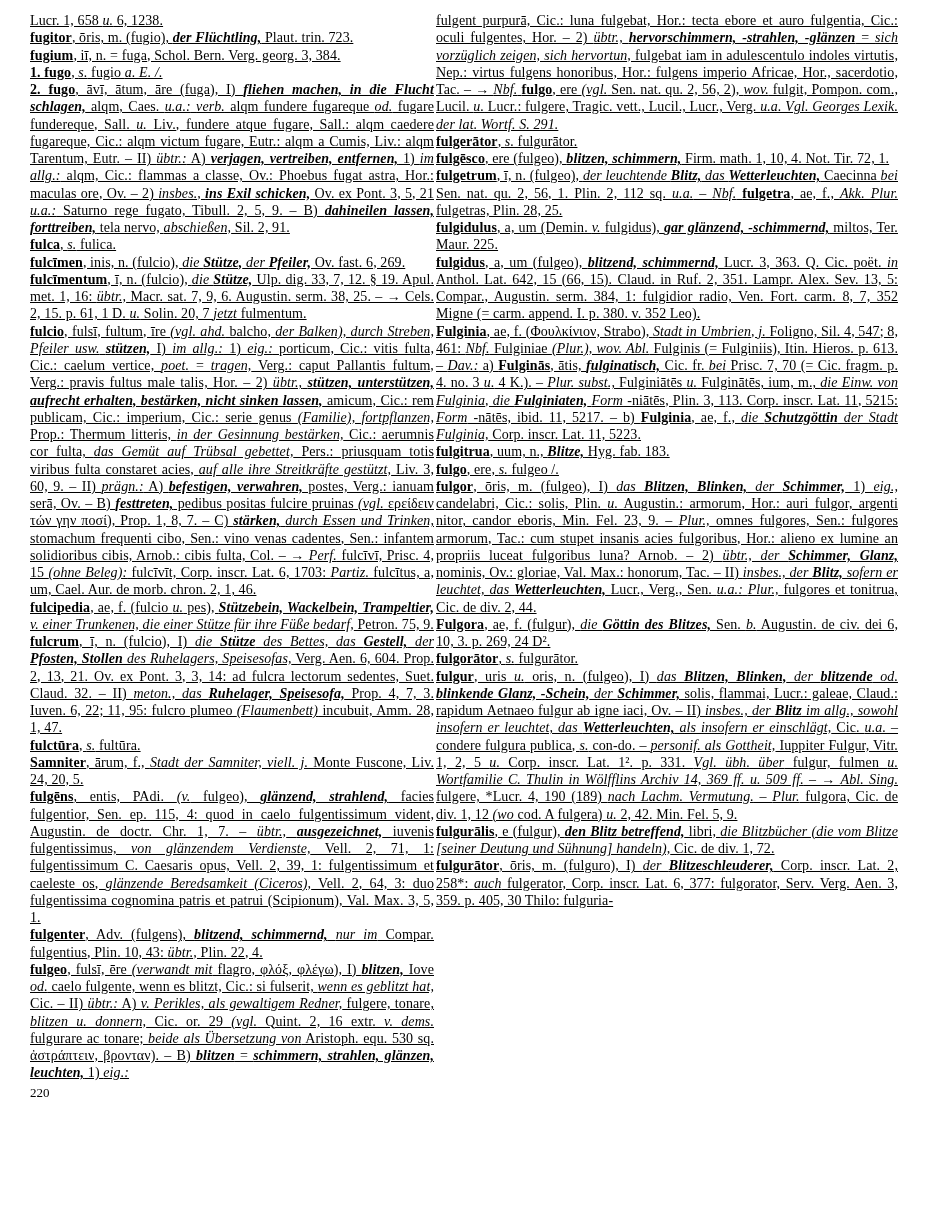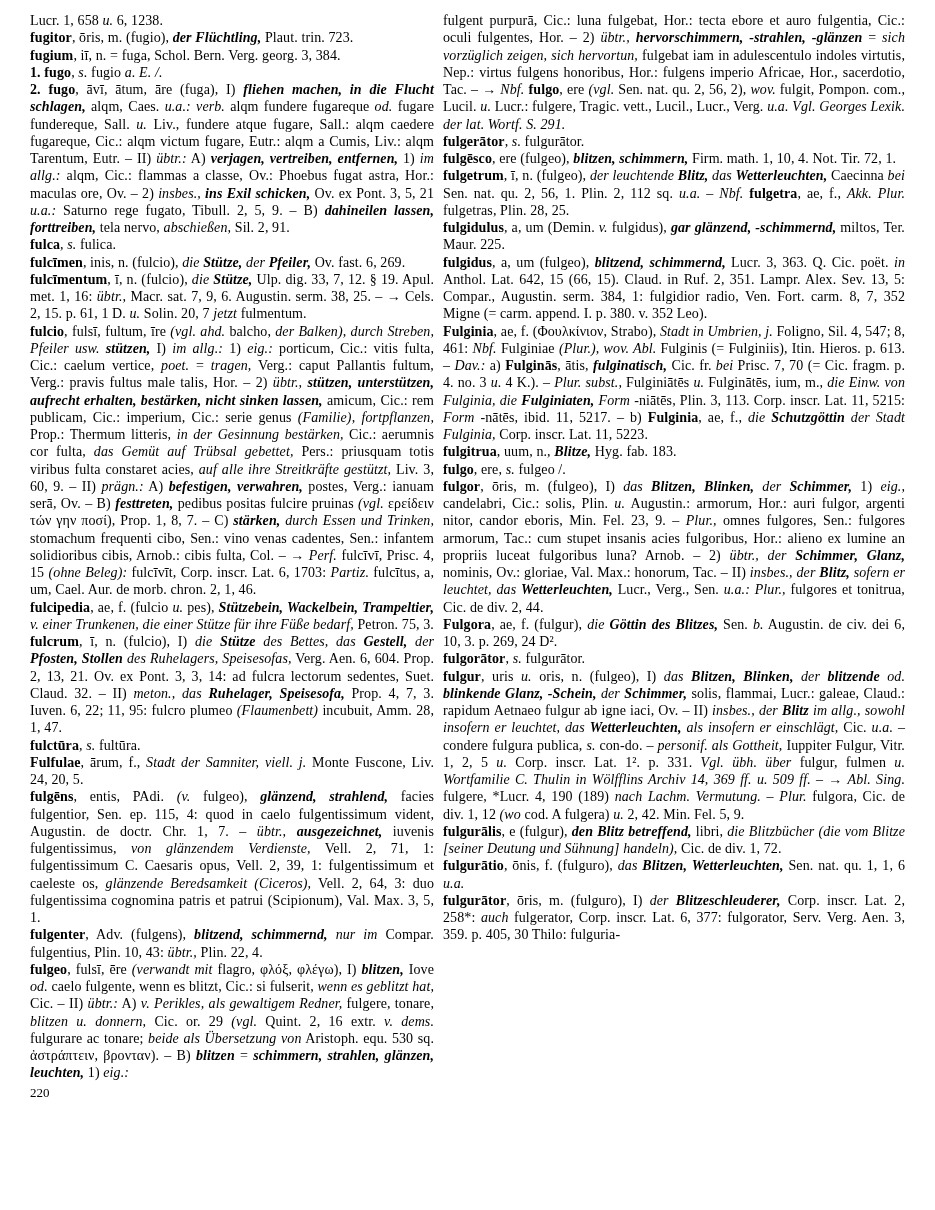--- a/index.html
+++ b/index.html
@@ -12,21 +12,22 @@
     height: 1210px;
     overflow: hidden;
     color: #000000;
     font-family: "Liberation Serif", "DejaVu Serif", serif;
   }
   .page {
     padding: 12px 30px 0 30px;
   }
   .columns {
     display: flex;
-    gap: 9px;
+    gap: 2px;
+    text-decoration: underline;
   }
   .col {
     text-align: justify;
     font-size: 14px;
     line-height: 17.25px;
     letter-spacing: 0.1px;
   }
   .col-left  { width: 404px; }
   .col-right { width: 462px; }
   .entry { margin: 0; }
@@ -48,41 +49,40 @@
     <div class="col col-left">
         <p class="entry"><span>Lucr. 1, 658 </span><span class="seg-i">u.</span><span> 6, 1238.</span></p>
         <p class="entry"><span class="seg-b">fugitor</span><span>, ōris, m. (fugio), </span><span class="seg-bi">der Flüchtling,</span><span> Plaut. trin. 723.</span></p>
         <p class="entry"><span class="seg-b">fugium</span><span>, iī, n. = fuga, Schol. Bern. Verg. georg. 3, 384.</span></p>
         <p class="entry"><span class="seg-b">1. fugo</span><span>, </span><span class="seg-i">s.</span><span> fugio </span><span class="seg-i">a. E. /.</span></p>
         <p class="entry"><span class="seg-b">2. fugo</span><span>, āvī, ātum, āre (fuga), I) </span><span class="seg-bi">fliehen machen, in die Flucht schlagen,</span><span> alqm, Caes. </span><span class="seg-i">u.a.:</span><span> </span><span class="seg-i">verb.</span><span> alqm fundere fugareque </span><span class="seg-i">od.</span><span> fugare fundereque, Sall. </span><span class="seg-i">u.</span><span> Liv., fundere atque fugare, Sall.: alqm caedere fugareque, Cic.: alqm victum fugare, Eutr.: alqm a Cumis, Liv.: alqm Tarentum, Eutr. – II) </span><span class="seg-i">übtr.:</span><span> A) </span><span class="seg-bi">verjagen, vertreiben, entfernen,</span><span> 1) </span><span class="seg-i">im allg.:</span><span> alqm, Cic.: flammas a classe, Ov.: Phoebus fugat astra, Hor.: maculas ore, Ov. – 2) </span><span class="seg-i">insbes.,</span><span> </span><span class="seg-bi">ins Exil schicken,</span><span> Ov. ex Pont. 3, 5, 21 </span><span class="seg-i">u.a.:</span><span> Saturno rege fugato, Tibull. 2, 5, 9. – B) </span><span class="seg-bi">dahineilen lassen, forttreiben,</span><span> tela nervo, </span><span class="seg-i">abschießen,</span><span> Sil. 2, 91.</span></p>
         <p class="entry"><span class="seg-b">fulca</span><span>, </span><span class="seg-i">s.</span><span> fulica.</span></p>
         <p class="entry"><span class="seg-b">fulcīmen</span><span>, inis, n. (fulcio), </span><span class="seg-i">die </span><span class="seg-bi">Stütze,</span><span class="seg-i"> der </span><span class="seg-bi">Pfeiler,</span><span> Ov. fast. 6, 269.</span></p>
         <p class="entry"><span class="seg-b">fulcīmentum</span><span>, ī, n. (fulcio), </span><span class="seg-i">die </span><span class="seg-bi">Stütze,</span><span> Ulp. dig. 33, 7, 12. § 19. Apul. met. 1, 16: </span><span class="seg-i">übtr.,</span><span> Macr. sat. 7, 9, 6. Augustin. serm. 38, 25. – → Cels. 2, 15. p. 61, 1 D. </span><span class="seg-i">u.</span><span> Solin. 20, 7 </span><span class="seg-i">jetzt</span><span> fulmentum.</span></p>
         <p class="entry"><span class="seg-b">fulcio</span><span>, fulsī, fultum, īre </span><span class="seg-i">(vgl. ahd.</span><span> balcho, </span><span class="seg-i">der Balken), durch Streben, Pfeiler usw.</span><span> </span><span class="seg-bi">stützen,</span><span> I) </span><span class="seg-i">im allg.:</span><span> 1) </span><span class="seg-i">eig.:</span><span> porticum, Cic.: vitis fulta, Cic.: caelum vertice, </span><span class="seg-i">poet.</span><span> = </span><span class="seg-i">tragen,</span><span> Verg.: caput Pallantis fultum, Verg.: pravis fultus male talis, Hor. – 2) </span><span class="seg-i">übtr.,</span><span> </span><span class="seg-bi">stützen, unterstützen, aufrecht erhalten, bestärken, nicht sinken lassen,</span><span> amicum, Cic.: rem publicam, Cic.: imperium, Cic.: serie genus </span><span class="seg-i">(Familie), fortpflanzen,</span><span> Prop.: Thermum litteris, </span><span class="seg-i">in der Gesinnung bestärken,</span><span> Cic.: aerumnis cor fulta, </span><span class="seg-i">das Gemüt auf Trübsal gebettet,</span><span> Pers.: priusquam totis viribus fulta constaret acies, </span><span class="seg-i">auf alle ihre Streitkräfte gestützt,</span><span> Liv. 3, 60, 9. – II) </span><span class="seg-i">prägn.:</span><span> A) </span><span class="seg-bi">befestigen, verwahren,</span><span> postes, Verg.: ianuam serā, Ov. – B) </span><span class="seg-bi">festtreten,</span><span> pedibus positas fulcire pruinas </span><span class="seg-i">(vgl.</span><span> ερείδειν τών γην ποσί), Prop. 1, 8, 7. – C) </span><span class="seg-bi">stärken,</span><span> </span><span class="seg-i">durch Essen und Trinken,</span><span> stomachum frequenti cibo, Sen.: vino venas cadentes, Sen.: infantem solidioribus cibis, Arnob.: cibis fulta, Col. – → </span><span class="seg-i">Perf.</span><span> fulcīvī, Prisc. 4, 15 </span><span class="seg-i">(ohne Beleg):</span><span> fulcīvīt, Corp. inscr. Lat. 6, 1703: </span><span class="seg-i">Partiz.</span><span> fulcītus, a, um, Cael. Aur. de morb. chron. 2, 1, 46.</span></p>
-        <p class="entry"><span class="seg-b">fulcipedia</span><span>, ae, f. (fulcio </span><span class="seg-i">u.</span><span> pes), </span><span class="seg-bi">Stützebein, Wackelbein, Trampeltier,</span><span> </span><span class="seg-i">v. einer Trunkenen, die einer Stütze für ihre Füße bedarf,</span><span> Petron. 75, 3.</span></p>
+        <p class="entry"><span class="seg-b">fulcipedia</span><span>, ae, f. (fulcio </span><span class="seg-i">u.</span><span> pes), </span><span class="seg-bi">Stützebein, Wackelbein, Trampeltier,</span><span> </span><span class="seg-i">v. einer Trunkenen, die einer Stütze für ihre Füße bedarf,</span><span> Petron. 75, 9.</span></p>
         <p class="entry"><span class="seg-b">fulcrum</span><span>, ī, n. (fulcio), I) </span><span class="seg-i">die </span><span class="seg-bi">Stütze</span><span class="seg-i"> des Bettes, das </span><span class="seg-bi">Gestell,</span><span class="seg-i"> der </span><span class="seg-bi">Pfosten, Stollen</span><span class="seg-i"> des Ruhelagers, Speisesofas,</span><span> Verg. Aen. 6, 604. Prop. 2, 13, 21. Ov. ex Pont. 3, 3, 14: ad fulcra lectorum sedentes, Suet. Claud. 32. – II) </span><span class="seg-i">meton., das </span><span class="seg-bi">Ruhelager, Speisesofa,</span><span> Prop. 4, 7, 3. Iuven. 6, 22; 11, 95: fulcro plumeo </span><span class="seg-i">(Flaumenbett)</span><span> incubuit, Amm. 28, 1, 47.</span></p>
         <p class="entry"><span class="seg-b">fulctūra</span><span>, </span><span class="seg-i">s.</span><span> fultūra.</span></p>
-        <p class="entry"><span class="seg-b">Fulfulae</span><span>, ārum, f., </span><span class="seg-i">Stadt der Samniter, viell. j.</span><span> Monte Fuscone, Liv. 24, 20, 5.</span></p>
+        <p class="entry"><span class="seg-b">Samniter</span><span>, ārum, f., </span><span class="seg-i">Stadt der Samniter, viell. j.</span><span> Monte Fuscone, Liv. 24, 20, 5.</span></p>
         <p class="entry"><span class="seg-b">fulgēns</span><span>, entis, PAdi. </span><span class="seg-i">(v.</span><span> fulgeo), </span><span class="seg-bi">glänzend, strahlend,</span><span> facies fulgentior, Sen. ep. 115, 4: quod in caelo fulgentissimum vident, Augustin. de doctr. Chr. 1, 7. – </span><span class="seg-i">übtr.,</span><span> </span><span class="seg-bi">ausgezeichnet,</span><span> iuvenis fulgentissimus, </span><span class="seg-i">von glänzendem Verdienste,</span><span> Vell. 2, 71, 1: fulgentissimum C. Caesaris opus, Vell. 2, 39, 1: fulgentissimum et caeleste os, </span><span class="seg-i">glänzende Beredsamkeit (Ciceros),</span><span> Vell. 2, 64, 3: duo fulgentissima cognomina patris et patrui (Scipionum), Val. Max. 3, 5, 1.</span></p>
         <p class="entry"><span class="seg-b">fulgenter</span><span>, Adv. (fulgens), </span><span class="seg-bi">blitzend, schimmernd,</span><span> </span><span class="seg-i">nur im</span><span> Compar. fulgentius, Plin. 10, 43: </span><span class="seg-i">übtr.,</span><span> Plin. 22, 4.</span></p>
         <p class="entry"><span class="seg-b">fulgeo</span><span>, fulsī, ēre </span><span class="seg-i">(verwandt mit</span><span> flagro, φλόξ, φλέγω), I) </span><span class="seg-bi">blitzen,</span><span> Iove </span><span class="seg-i">od.</span><span> caelo fulgente, wenn es blitzt, Cic.: si fulserit, </span><span class="seg-i">wenn es geblitzt hat,</span><span> Cic. – II) </span><span class="seg-i">übtr.:</span><span> A) </span><span class="seg-i">v. Perikles, als gewaltigem Redner,</span><span> fulgere, tonare, </span><span class="seg-i">blitzen u. donnern,</span><span> Cic. or. 29 </span><span class="seg-i">(vgl.</span><span> Quint. 2, 16 extr. </span><span class="seg-i">v. dems.</span><span> fulgurare ac tonare; </span><span class="seg-i">beide als Übersetzung von</span><span> Aristoph. equ. 530 sq. ἀστράπτειν, βρονταν). – B) </span><span class="seg-bi">blitzen</span><span> = </span><span class="seg-bi">schimmern, strahlen, glänzen, leuchten,</span><span> 1) </span><span class="seg-i">eig.:</span></p>
       </div>
     <div class="col col-right">
         <p class="entry"><span>fulgent purpurā, Cic.: luna fulgebat, Hor.: tecta ebore et auro fulgentia, Cic.: oculi fulgentes, Hor. – 2) </span><span class="seg-i">übtr.,</span><span> </span><span class="seg-bi">hervorschimmern, -strahlen, -glänzen</span><span> = </span><span class="seg-i">sich vorzüglich zeigen, sich hervortun,</span><span> fulgebat iam in adulescentulo indoles virtutis, Nep.: virtus fulgens honoribus, Hor.: fulgens imperio Africae, Hor., sacerdotio, Tac. – → </span><span class="seg-i">Nbf.</span><span> </span><span class="seg-b">fulgo</span><span>, ere </span><span class="seg-i">(vgl.</span><span> Sen. nat. qu. 2, 56, 2), </span><span class="seg-i">wov.</span><span> fulgit, Pompon. com., Lucil. </span><span class="seg-i">u.</span><span> Lucr.: fulgere, Tragic. vett., Lucil., Lucr., Verg. </span><span class="seg-i">u.a. Vgl. Georges Lexik. der lat. Wortf. S. 291.</span></p>
         <p class="entry"><span class="seg-b">fulgerātor</span><span>, </span><span class="seg-i">s.</span><span> fulgurātor.</span></p>
         <p class="entry"><span class="seg-b">fulgēsco</span><span>, ere (fulgeo), </span><span class="seg-bi">blitzen, schimmern,</span><span> Firm. math. 1, 10, 4. Not. Tir. 72, 1.</span></p>
         <p class="entry"><span class="seg-b">fulgetrum</span><span>, ī, n. (fulgeo), </span><span class="seg-i">der leuchtende </span><span class="seg-bi">Blitz,</span><span class="seg-i"> das </span><span class="seg-bi">Wetterleuchten,</span><span> Caecinna </span><span class="seg-i">bei</span><span> Sen. nat. qu. 2, 56, 1. Plin. 2, 112 sq. </span><span class="seg-i">u.a.</span><span> – </span><span class="seg-i">Nbf.</span><span> </span><span class="seg-b">fulgetra</span><span>, ae, f., </span><span class="seg-i">Akk. Plur.</span><span> fulgetras, Plin. 28, 25.</span></p>
         <p class="entry"><span class="seg-b">fulgidulus</span><span>, a, um (Demin. </span><span class="seg-i">v.</span><span> fulgidus), </span><span class="seg-bi">gar glänzend, -schimmernd,</span><span> miltos, Ter. Maur. 225.</span></p>
         <p class="entry"><span class="seg-b">fulgidus</span><span>, a, um (fulgeo), </span><span class="seg-bi">blitzend, schimmernd,</span><span> Lucr. 3, 363. Q. Cic. poët. </span><span class="seg-i">in</span><span> Anthol. Lat. 642, 15 (66, 15). Claud. in Ruf. 2, 351. Lampr. Alex. Sev. 13, 5: Compar., Augustin. serm. 384, 1: fulgidior radio, Ven. Fort. carm. 8, 7, 352 Migne (= carm. append. I. p. 380. v. 352 Leo).</span></p>
         <p class="entry"><span class="seg-b">Fulginia</span><span>, ae, f. (Φουλκίνιον, Strabo), </span><span class="seg-i">Stadt in Umbrien, j.</span><span> Foligno, Sil. 4, 547; 8, 461: </span><span class="seg-i">Nbf.</span><span> Fulginiae </span><span class="seg-i">(Plur.), wov. Abl.</span><span> Fulginis (= Fulginiis), Itin. Hieros. p. 613. – </span><span class="seg-i">Dav.:</span><span> a) </span><span class="seg-b">Fulginās</span><span>, ātis, </span><span class="seg-bi">fulginatisch,</span><span> Cic. fr. </span><span class="seg-i">bei</span><span> Prisc. 7, 70 (= Cic. fragm. p. 4. no. 3 </span><span class="seg-i">u.</span><span> 4 K.). – </span><span class="seg-i">Plur. subst.,</span><span> Fulginiātēs </span><span class="seg-i">u.</span><span> Fulginātēs, ium, m., </span><span class="seg-i">die Einw. von Fulginia, die </span><span class="seg-bi">Fulginiaten,</span><span> </span><span class="seg-i">Form</span><span> -niātēs, Plin. 3, 113. Corp. inscr. Lat. 11, 5215: </span><span class="seg-i">Form</span><span> -nātēs, ibid. 11, 5217. – b) </span><span class="seg-b">Fulginia</span><span>, ae, f., </span><span class="seg-i">die </span><span class="seg-bi">Schutzgöttin</span><span class="seg-i"> der Stadt Fulginia,</span><span> Corp. inscr. Lat. 11, 5223.</span></p>
         <p class="entry"><span class="seg-b">fulgitrua</span><span>, uum, n., </span><span class="seg-bi">Blitze,</span><span> Hyg. fab. 183.</span></p>
         <p class="entry"><span class="seg-b">fulgo</span><span>, ere, </span><span class="seg-i">s.</span><span> fulgeo /.</span></p>
         <p class="entry"><span class="seg-b">fulgor</span><span>, ōris, m. (fulgeo), I) </span><span class="seg-i">das </span><span class="seg-bi">Blitzen, Blinken,</span><span class="seg-i"> der </span><span class="seg-bi">Schimmer,</span><span> 1) </span><span class="seg-i">eig.,</span><span> candelabri, Cic.: solis, Plin. </span><span class="seg-i">u.</span><span> Augustin.: armorum, Hor.: auri fulgor, argenti nitor, candor eboris, Min. Fel. 23, 9. – </span><span class="seg-i">Plur.,</span><span> omnes fulgores, Sen.: fulgores armorum, Tac.: cum stupet insanis acies fulgoribus, Hor.: alieno ex lumine an propriis luceat fulgoribus luna? Arnob. – 2) </span><span class="seg-i">übtr., der </span><span class="seg-bi">Schimmer, Glanz,</span><span> nominis, Ov.: gloriae, Val. Max.: honorum, Tac. – II) </span><span class="seg-i">insbes., der </span><span class="seg-bi">Blitz,</span><span class="seg-i"> sofern er leuchtet, das </span><span class="seg-bi">Wetterleuchten,</span><span> Lucr., Verg., Sen. </span><span class="seg-i">u.a.:</span><span> </span><span class="seg-i">Plur.,</span><span> fulgores et tonitrua, Cic. de div. 2, 44.</span></p>
         <p class="entry"><span class="seg-b">Fulgora</span><span>, ae, f. (fulgur), </span><span class="seg-i">die </span><span class="seg-bi">Göttin des Blitzes,</span><span> Sen. </span><span class="seg-i">b.</span><span> Augustin. de civ. dei 6, 10, 3. p. 269, 24 D².</span></p>
         <p class="entry"><span class="seg-b">fulgorātor</span><span>, </span><span class="seg-i">s.</span><span> fulgurātor.</span></p>
         <p class="entry"><span class="seg-b">fulgur</span><span>, uris </span><span class="seg-i">u.</span><span> oris, n. (fulgeo), I) </span><span class="seg-i">das </span><span class="seg-bi">Blitzen, Blinken,</span><span class="seg-i"> der </span><span class="seg-bi">blitzende</span><span class="seg-i"> od. </span><span class="seg-bi">blinkende Glanz, -Schein,</span><span class="seg-i"> der </span><span class="seg-bi">Schimmer,</span><span> solis, flammai, Lucr.: galeae, Claud.: rapidum Aetnaeo fulgur ab igne iaci, Ov. – II) </span><span class="seg-i">insbes., der </span><span class="seg-bi">Blitz</span><span class="seg-i"> im allg., sowohl insofern er leuchtet, das </span><span class="seg-bi">Wetterleuchten,</span><span class="seg-i"> als insofern er einschlägt,</span><span> Cic. </span><span class="seg-i">u.a.</span><span> – condere fulgura publica, </span><span class="seg-i">s.</span><span> con-do. – </span><span class="seg-i">personif. als Gottheit,</span><span> Iuppiter Fulgur, Vitr. 1, 2, 5 </span><span class="seg-i">u.</span><span> Corp. inscr. Lat. 1². p. 331. </span><span class="seg-i">Vgl. übh. über</span><span> fulgur, fulmen </span><span class="seg-i">u. Wortfamilie C. Thulin in Wölfflins Archiv 14, 369 ff. u. 509 ff.</span><span> – → </span><span class="seg-i">Abl. Sing.</span><span> fulgere, *Lucr. 4, 190 (189) </span><span class="seg-i">nach Lachm. Vermutung.</span><span> – </span><span class="seg-i">Plur.</span><span> fulgora, Cic. de div. 1, 12 </span><span class="seg-i">(wo</span><span> cod. A fulgera) </span><span class="seg-i">u.</span><span> 2, 42. Min. Fel. 5, 9.</span></p>
         <p class="entry"><span class="seg-b">fulgurālis</span><span>, e (fulgur), </span><span class="seg-bi">den Blitz betreffend,</span><span> libri, </span><span class="seg-i">die Blitzbücher (die vom Blitze [seiner Deutung und Sühnung] handeln),</span><span> Cic. de div. 1, 72.</span></p>
-        <p class="entry"><span class="seg-b">fulgurātio</span><span>, ōnis, f. (fulguro), </span><span class="seg-i">das </span><span class="seg-bi">Blitzen, Wetterleuchten,</span><span> Sen. nat. qu. 1, 1, 6 </span><span class="seg-i">u.a.</span></p>
         <p class="entry"><span class="seg-b">fulgurātor</span><span>, ōris, m. (fulguro), I) </span><span class="seg-i">der </span><span class="seg-bi">Blitzeschleuderer,</span><span> Corp. inscr. Lat. 2, 258*: </span><span class="seg-i">auch</span><span> fulgerator, Corp. inscr. Lat. 6, 377: fulgorator, Serv. Verg. Aen. 3, 359. p. 405, 30 Thilo: fulguria-</span></p>
       </div>
   </div>
   <div class="page-number">220</div>
 </div>
 
 </body></html>

